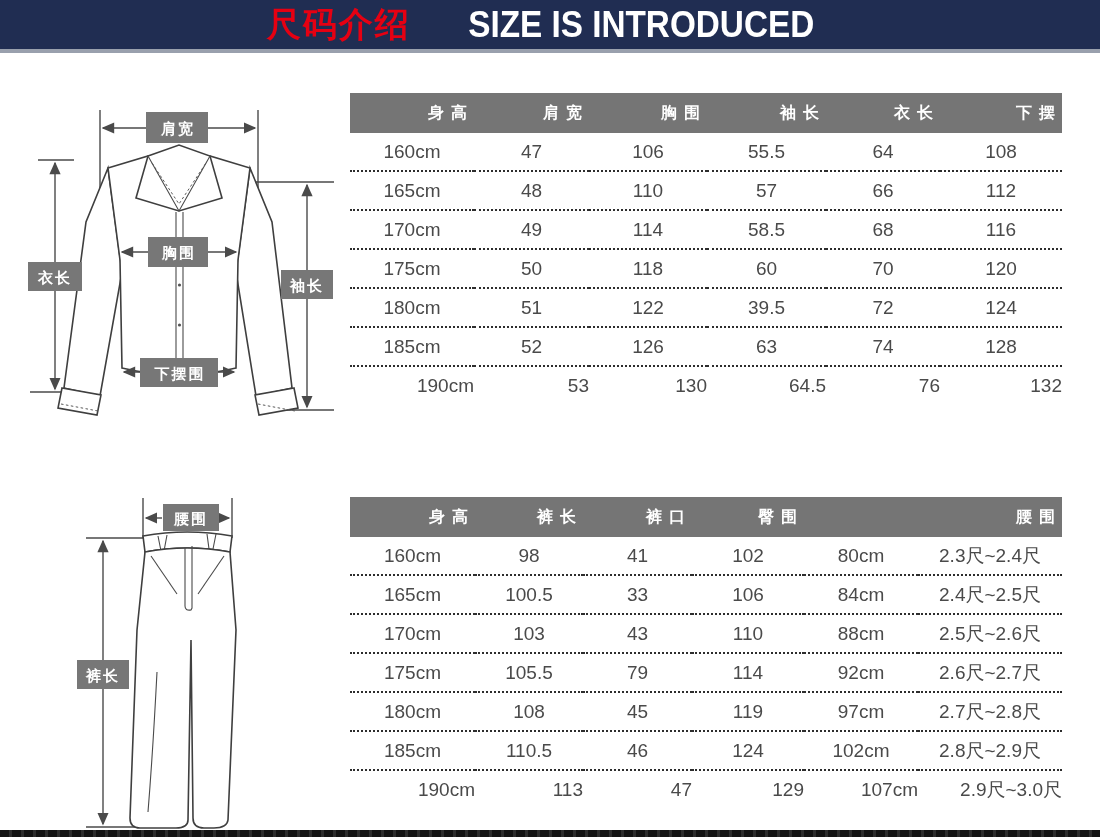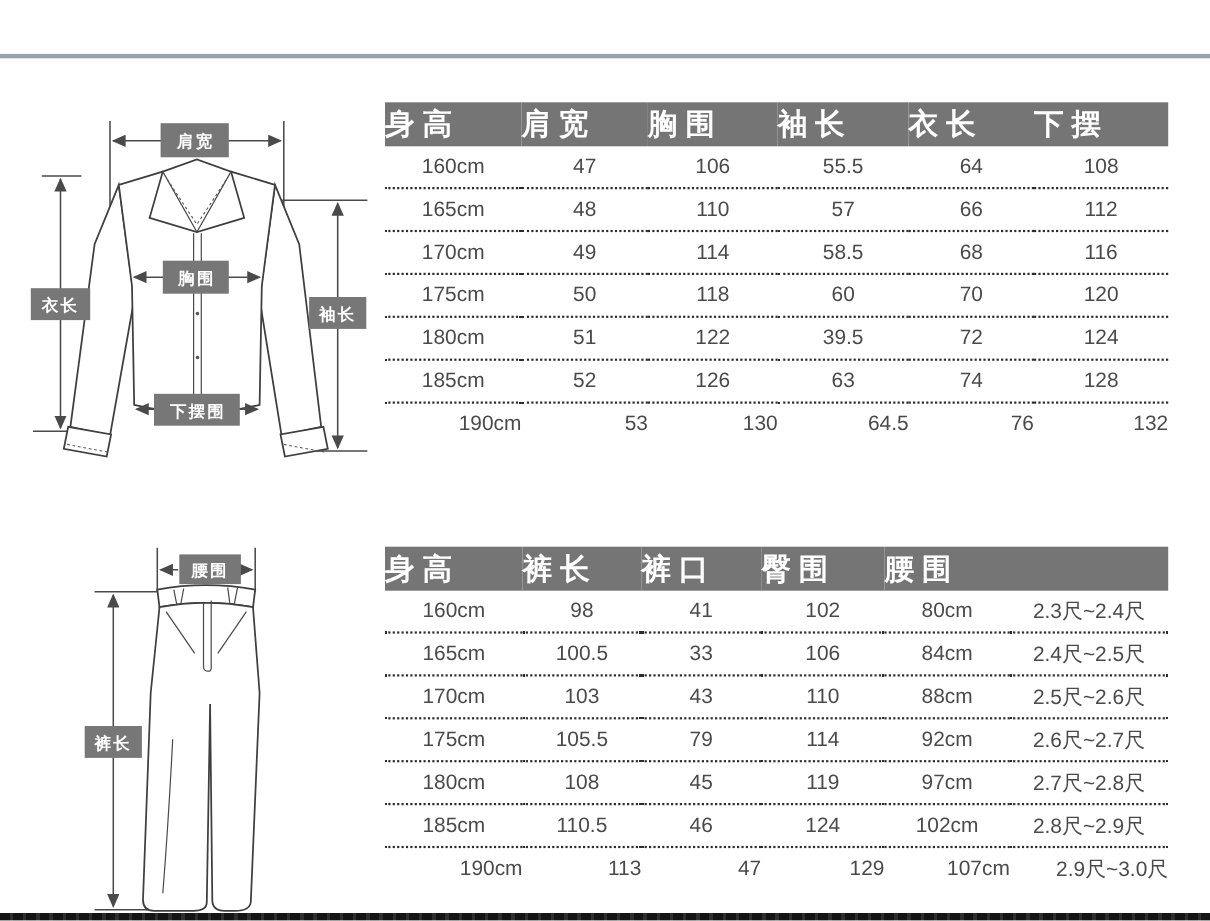--- a/index.html
+++ b/index.html
@@ -20,37 +20,41 @@
   .meas-line{stroke:#4a4a4a;stroke-width:1.4;fill:none;}
   .garment{stroke:#3f3f3f;stroke-width:1.6;fill:#ffffff;}
   .garment-thin{stroke:#4a4a4a;stroke-width:1.1;fill:none;}
   .stitch{stroke:#5a5a5a;stroke-width:1;fill:none;stroke-dasharray:2.5 2.5;}
   .label-box{fill:#777777;}
   .label-text{fill:#ffffff;font-size:15px;font-weight:bold;letter-spacing:2px;
               font-family:"Liberation Sans","DejaVu Sans",sans-serif;}
 
   
   .size-table{position:absolute;border-collapse:collapse;table-layout:fixed;}
-  .size-table th{background:#757575;color:#ffffff;font-size:27px;font-weight:bold;
-                 letter-spacing:7px;height:40px;padding:0;text-align:left;}
+  .size-table th{background:#757575;color:#ffffff;font-size:16px;font-weight:bold;
+                 letter-spacing:7px;height:40px;padding:0;text-align:right;}
   .size-table td{height:37px;padding:0;text-align:center;font-size:19px;color:#4a4a4a;
                  border-bottom:2px dotted #2d2d2d;}
   .size-table tr:last-child td{border-bottom:none;text-align:right;}
   #shirt-table{left:350px;top:93px;width:712px;}
   #pants-table{left:350px;top:497px;width:712px;}
 
   
   .bottom-bar{position:absolute;left:0;top:830px;width:1100px;height:7px;
               background:repeating-linear-gradient(90deg,#141414 0 9px,#2e2e2e 9px 12px);}
 </style>
 </head>
 <body>
 
 <div class="page">
 
+  <div class="banner" style="background: rgb(32, 45, 82);">
+    <span class="banner-zh" style="color: rgb(230, 0, 18);">尺码介绍</span>
+    <span class="banner-en" style="color: rgb(255, 255, 255);">SIZE IS INTRODUCED</span>
+  </div>
   <div class="banner-underline" style="background: rgb(153, 160, 173);"></div>
 
   <div class="diagram" style="left:0;top:60px;">
     <svg width="345" height="415" viewBox="0 0 345 415">
       <defs>
         <marker id="ah-e" markerWidth="10" markerHeight="10" refX="8" refY="4" orient="auto">
           <path d="M0,0 L9,4 L0,8 z" fill="#4a4a4a"></path>
         </marker>
         <marker id="ah-s" markerWidth="10" markerHeight="10" refX="1" refY="4" orient="auto">
           <path d="M9,0 L0,4 L9,8 z" fill="#4a4a4a"></path>

